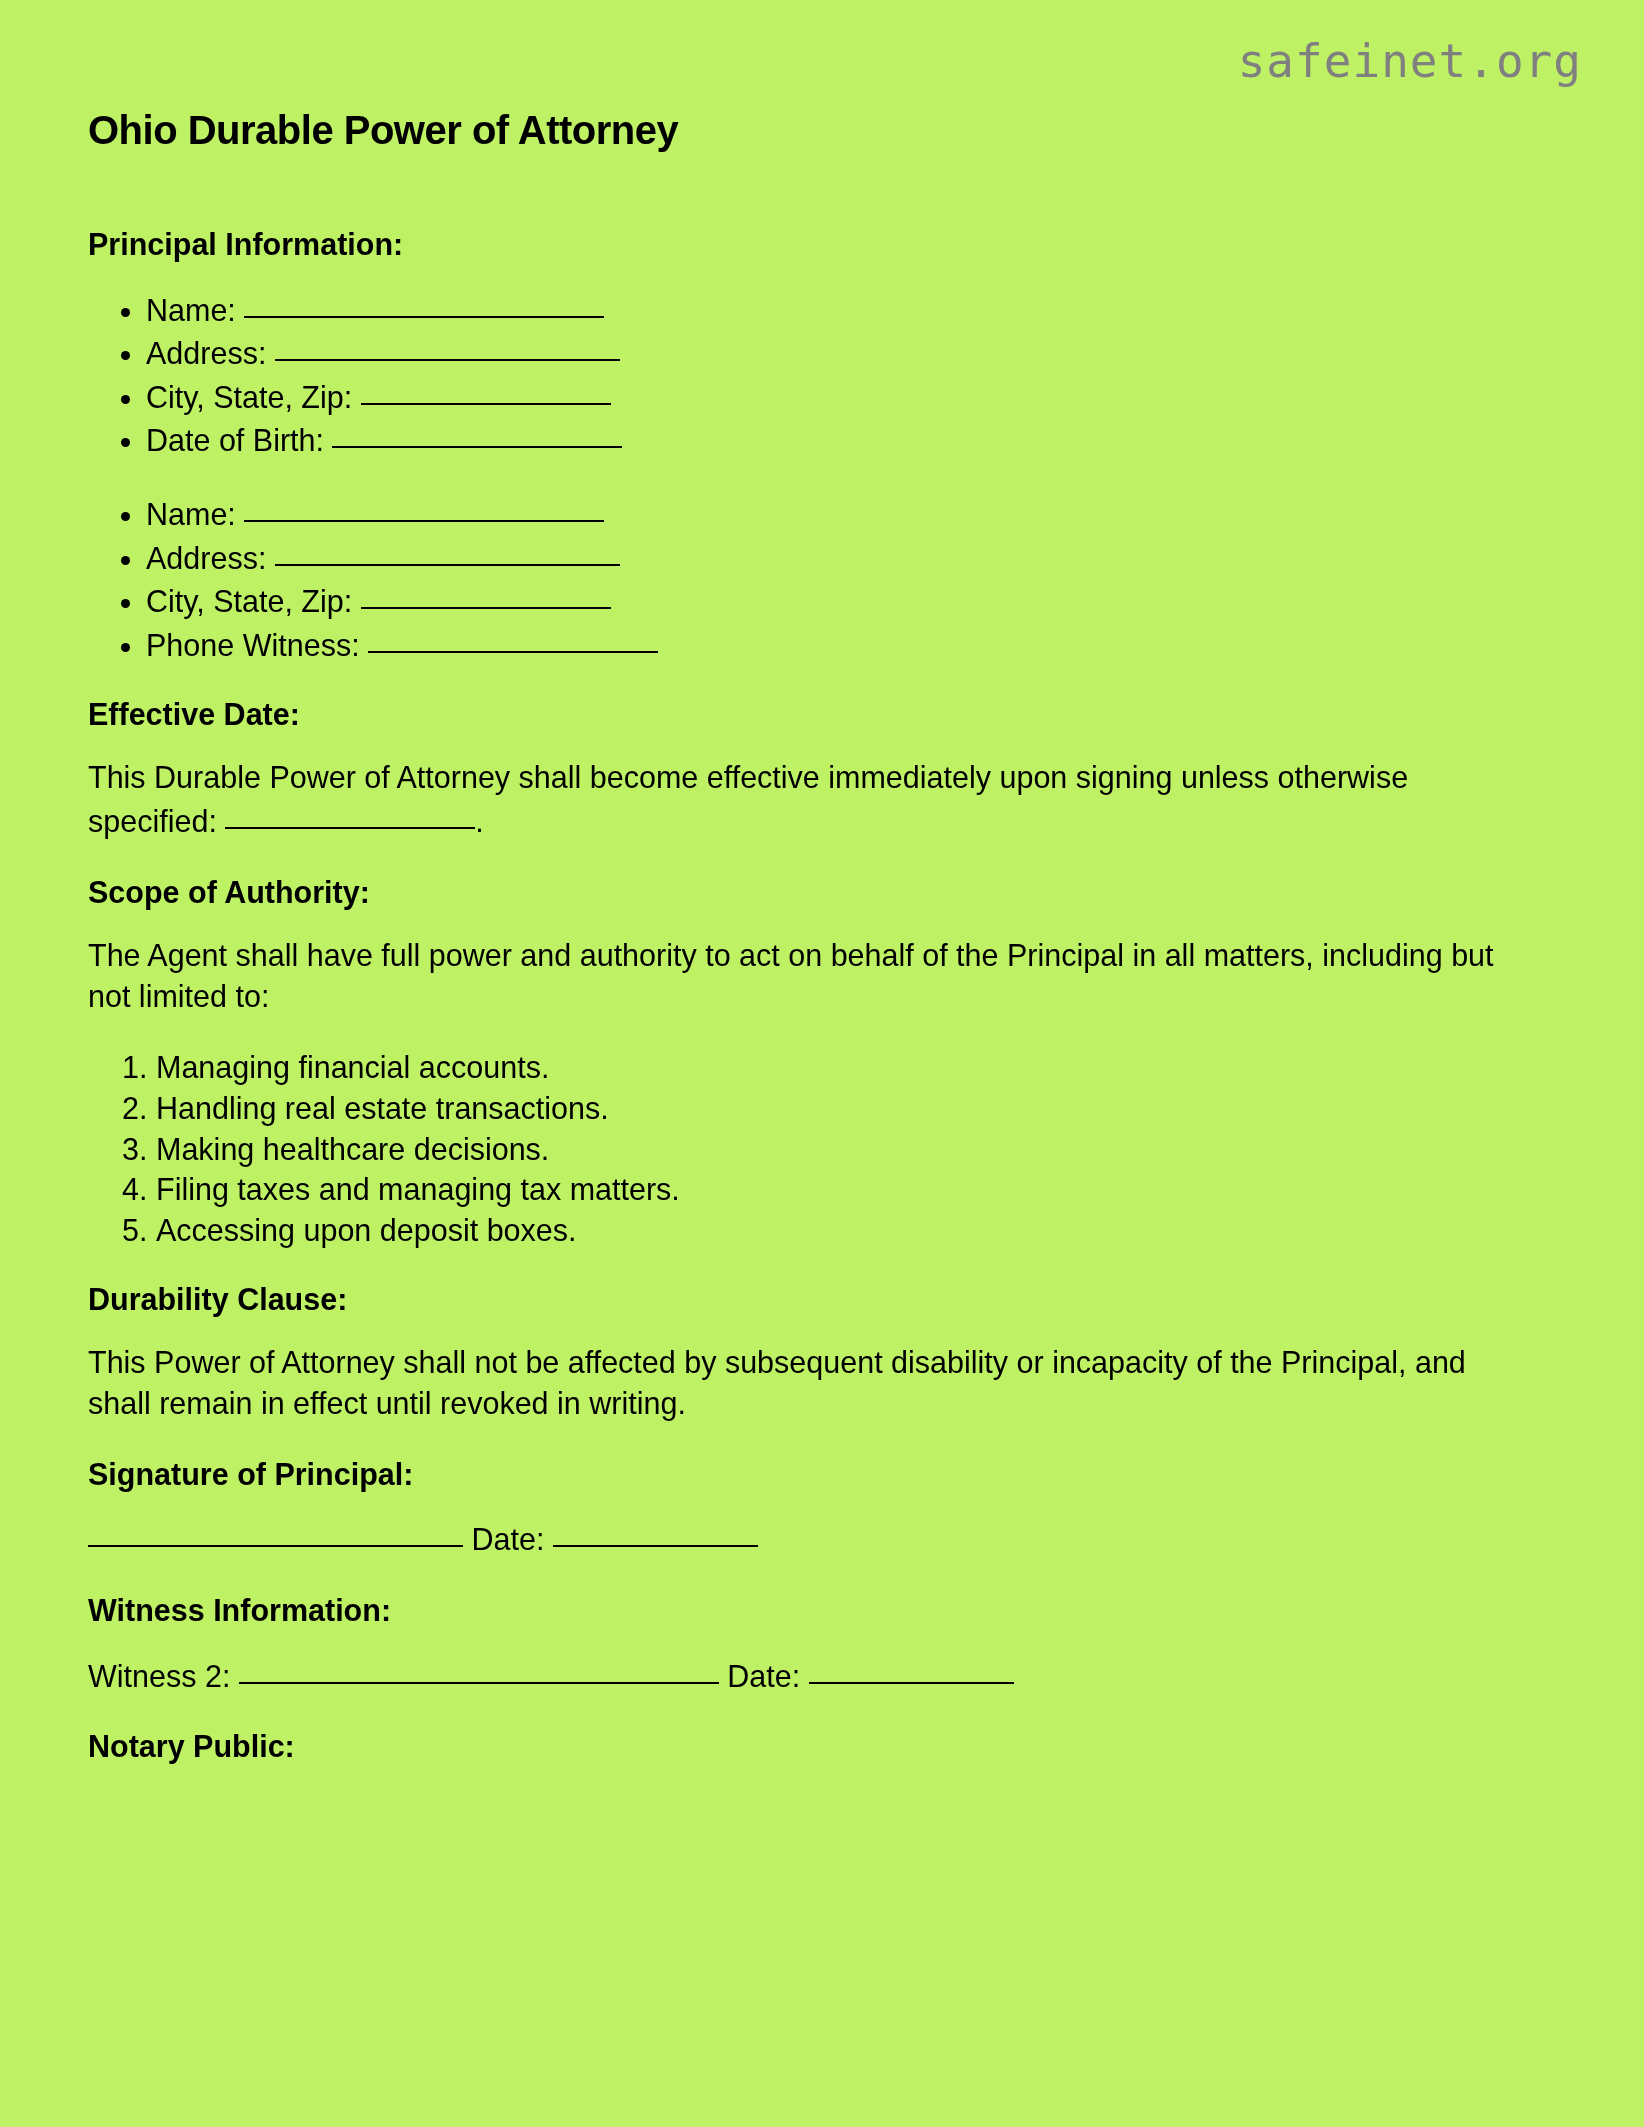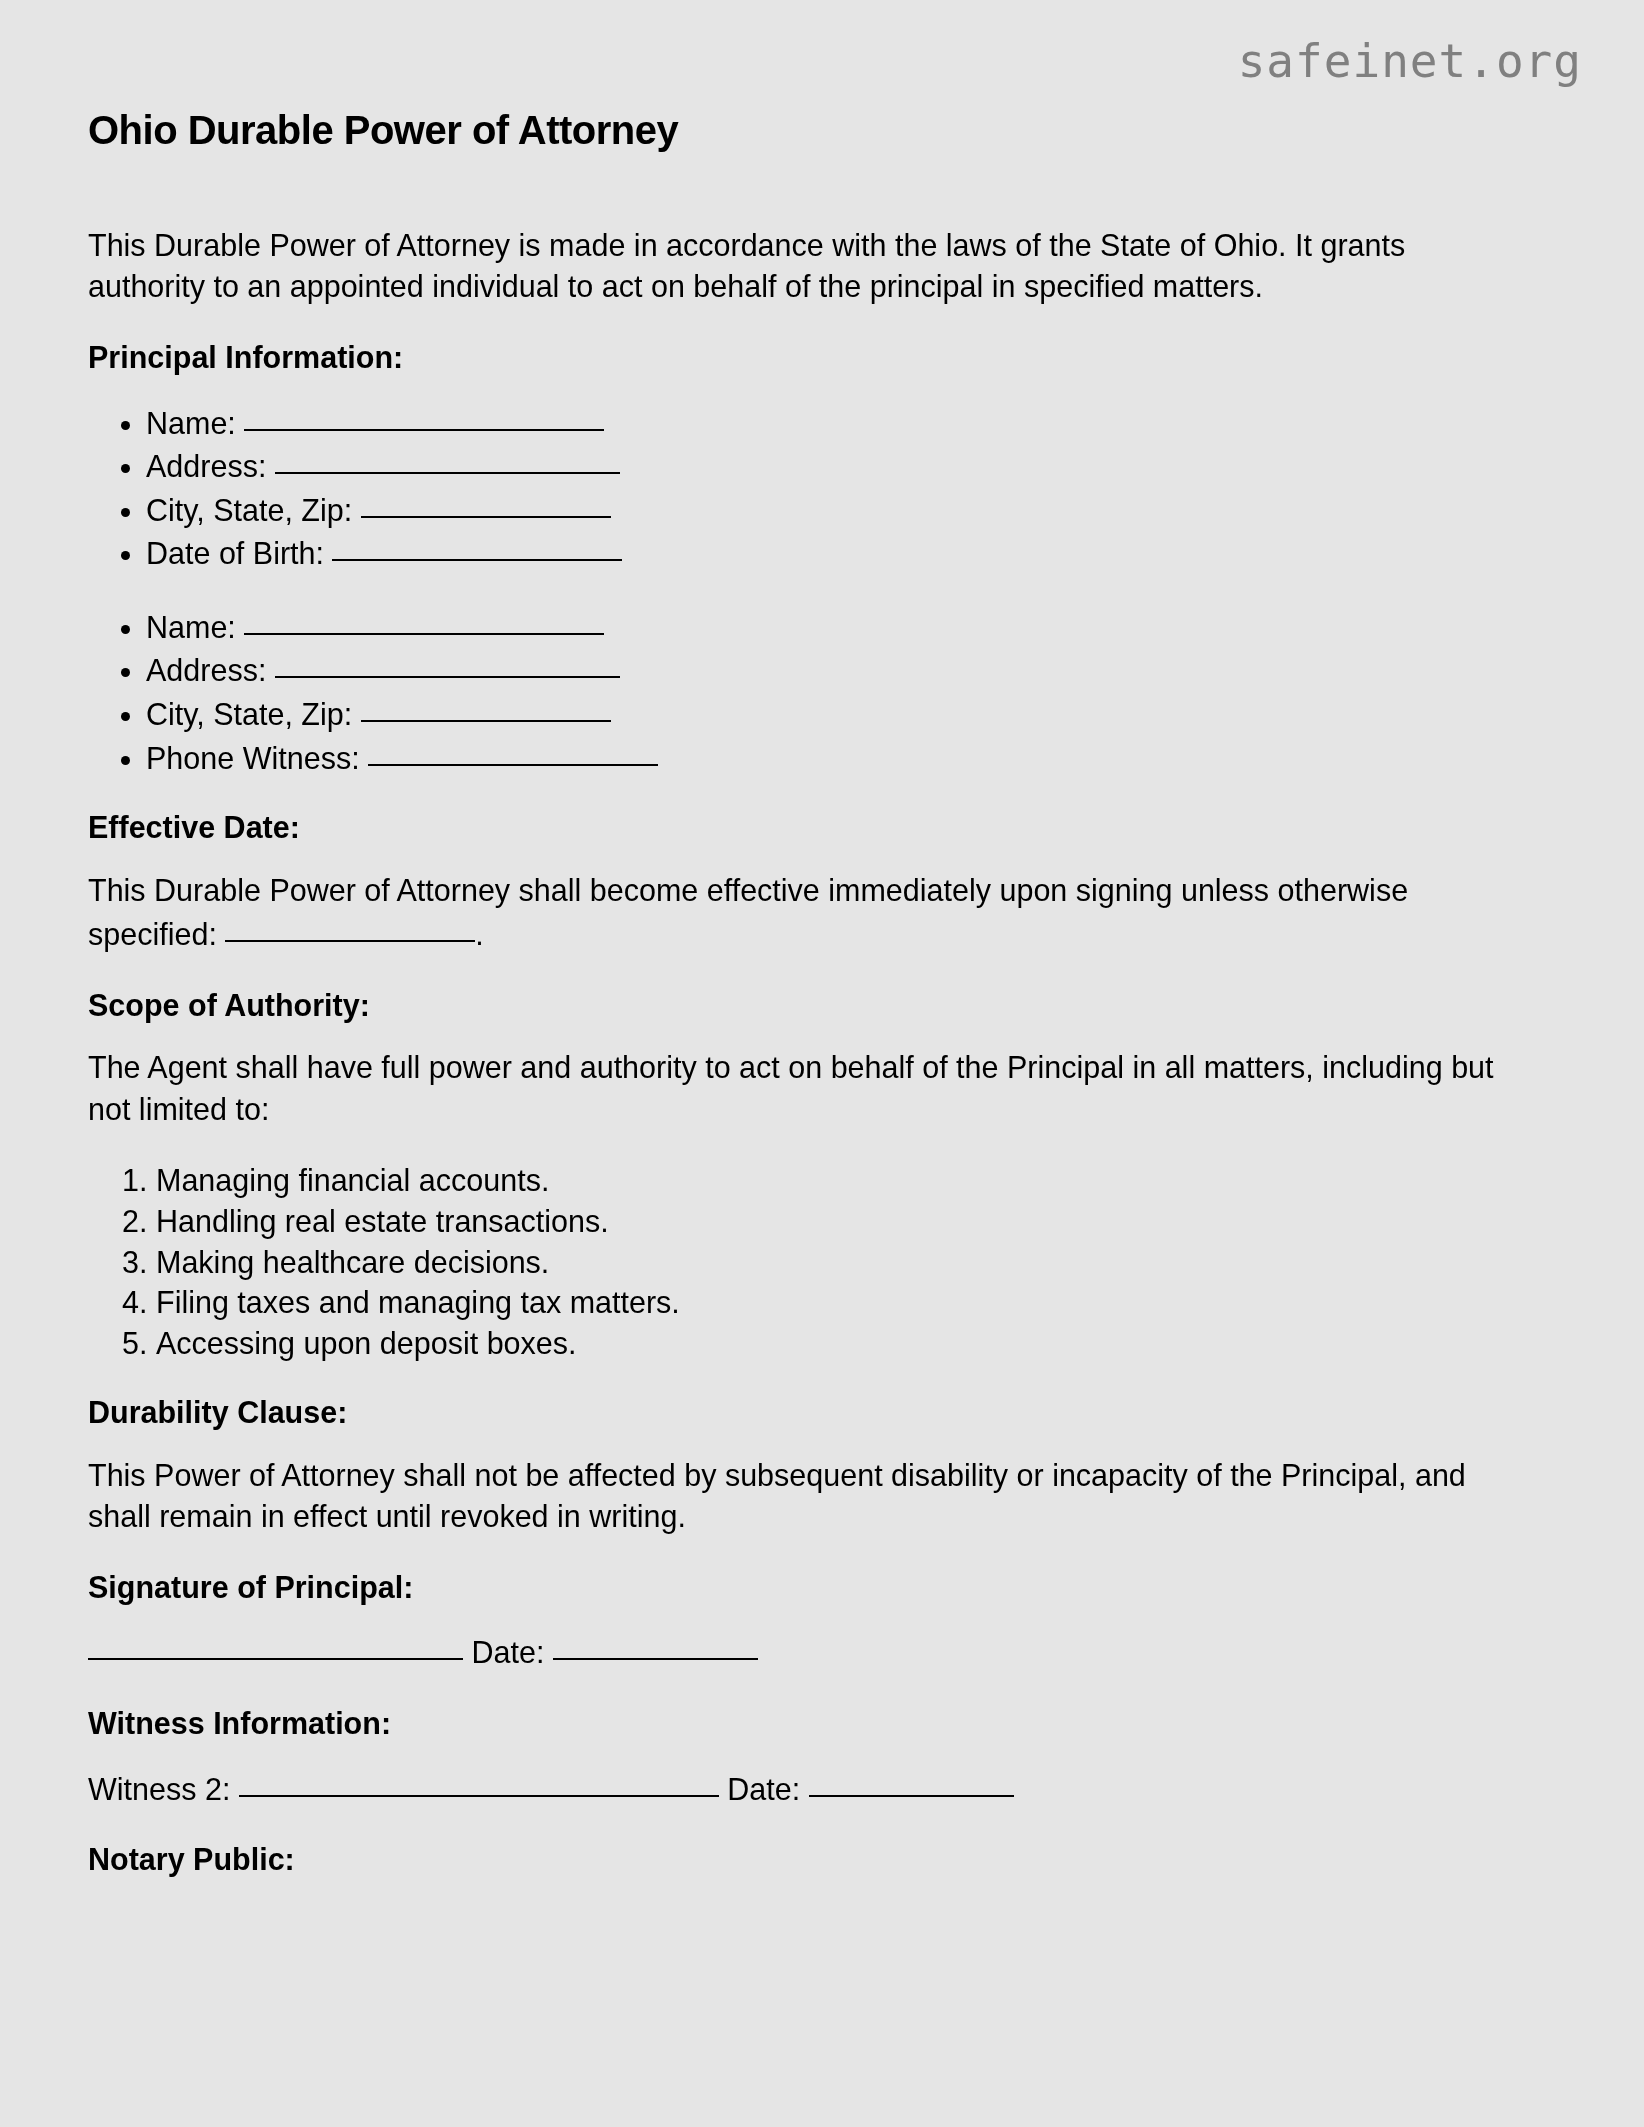--- a/index.html
+++ b/index.html
@@ -15,21 +15,21 @@
     font-family: "Liberation Sans", sans-serif;
     color: #000000;
     overflow: hidden;
   }
   .page {
     position: relative;
     width: 1644px;
     height: 2127px;
     box-sizing: border-box;
     padding: 0;
-    background: #e5e5e5;
+    background: #bef264;
   }
   .watermark {
     position: absolute;
     top: 38px;
     right: 62px;
     font-family: "DejaVu Sans Mono", "Liberation Mono", monospace;
     font-size: 46px;
     letter-spacing: 1px;
     color: #808080;
     white-space: nowrap;
@@ -119,21 +119,20 @@
 <div class="page">
 
   <div class="watermark">safeinet.org</div>
 
   <div class="content">
 
     <h1 class="doc-title">Ohio Durable Power of Attorney</h1>
 
     <div class="body-block">
 
-      <p class="para">This Durable Power of Attorney is made in accordance with the laws of the State of Ohio. It grants authority to an appointed individual to act on behalf of the principal in specified matters.</p>
 
       <h2 class="sec-head">Principal Information:</h2>
       <ul class="form-list">
         <li><span>Name:</span> <span class="blank b-360"></span></li>
         <li><span>Address:</span> <span class="blank b-345"></span></li>
         <li><span>City, State, Zip:</span> <span class="blank b-250"></span></li>
         <li><span>Date of Birth:</span> <span class="blank b-290"></span></li>
       </ul>
 
       <ul class="form-list">

